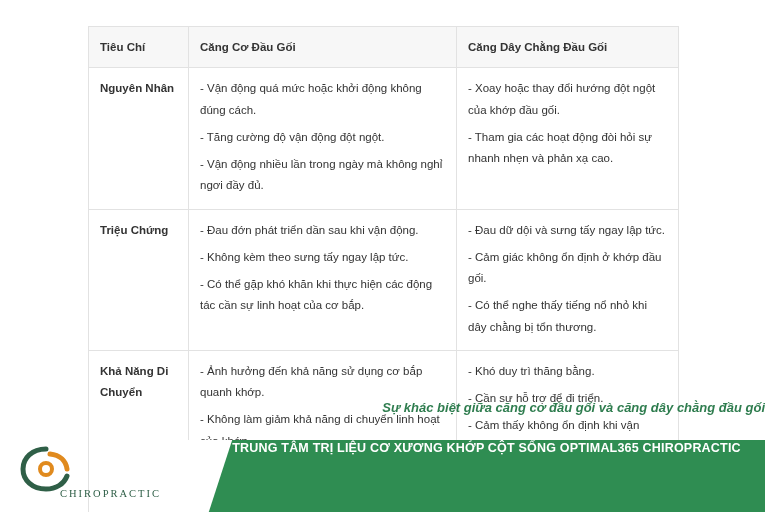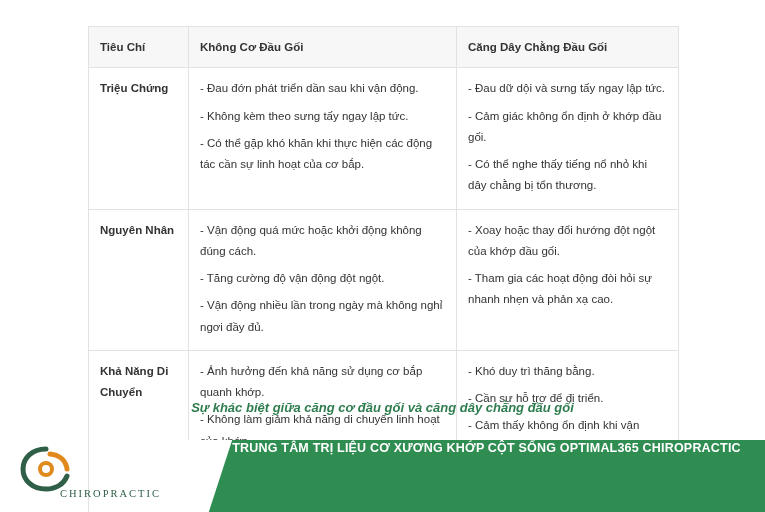--- a/index.html
+++ b/index.html
@@ -57,21 +57,21 @@
     text-indent: 0;
   }
   .bullets li:last-child { margin-bottom: 0; }
 
   
   .caption {
     position: absolute;
     left: 0;
     top: 400px;
     width: 765px;
-    text-align: center;
+    text-align: right;
     font-style: italic;
     font-weight: bold;
     font-size: 13px;
     color: #2f7d4f;
   }
 
   
   .footer {
     position: absolute;
     left: 0;
@@ -172,55 +172,55 @@
 <div class="table-wrap">
   <table class="cmp">
     <colgroup>
         <col class="c1">
         <col class="c2">
         <col class="c3">
       </colgroup>
     <thead>
       <tr>
         <th>Tiêu Chí</th>
-        <th>Không Cơ Đầu Gối</th>
+        <th>Căng Cơ Đầu Gối</th>
         <th>Căng Dây Chằng Đầu Gối</th>
       </tr>
     </thead>
     <tbody>
+      <tr>
+        <td class="rowhead">Nguyên Nhân</td>
+        <td>
+          <ul class="bullets">
+            <li>- Vận động quá mức hoặc khởi động không đúng cách.</li>
+            <li>- Tăng cường độ vận động đột ngột.</li>
+            <li>- Vận động nhiều lần trong ngày mà không nghỉ ngơi đầy đủ.</li>
+          </ul>
+        </td>
+        <td>
+          <ul class="bullets">
+            <li>- Xoay hoặc thay đổi hướng đột ngột của khớp đầu gối.</li>
+            <li>- Tham gia các hoạt động đòi hỏi sự nhanh nhẹn và phản xạ cao.</li>
+          </ul>
+        </td>
+      </tr>
       <tr>
         <td class="rowhead">Triệu Chứng</td>
         <td>
           <ul class="bullets">
             <li>- Đau đớn phát triển dần sau khi vận động.</li>
             <li>- Không kèm theo sưng tấy ngay lập tức.</li>
             <li>- Có thể gặp khó khăn khi thực hiện các động tác cần sự linh hoạt của cơ bắp.</li>
           </ul>
         </td>
         <td>
           <ul class="bullets">
             <li>- Đau dữ dội và sưng tấy ngay lập tức.</li>
             <li>- Cảm giác không ổn định ở khớp đầu gối.</li>
             <li>- Có thể nghe thấy tiếng nổ nhỏ khi dây chằng bị tổn thương.</li>
-          </ul>
-        </td>
-      </tr>
-      <tr>
-        <td class="rowhead">Nguyên Nhân</td>
-        <td>
-          <ul class="bullets">
-            <li>- Vận động quá mức hoặc khởi động không đúng cách.</li>
-            <li>- Tăng cường độ vận động đột ngột.</li>
-            <li>- Vận động nhiều lần trong ngày mà không nghỉ ngơi đầy đủ.</li>
-          </ul>
-        </td>
-        <td>
-          <ul class="bullets">
-            <li>- Xoay hoặc thay đổi hướng đột ngột của khớp đầu gối.</li>
-            <li>- Tham gia các hoạt động đòi hỏi sự nhanh nhẹn và phản xạ cao.</li>
           </ul>
         </td>
       </tr>
       <tr>
         <td class="rowhead">Khả Năng Di Chuyển</td>
         <td>
           <ul class="bullets">
             <li>- Ảnh hưởng đến khả năng sử dụng cơ bắp quanh khớp.</li>
             <li>- Không làm giảm khả năng di chuyển linh hoạt của khớp.</li>
             <li>- Có thể di chuyển nhưng gặp khó khăn khi thực hiện các động tác cần sự linh hoạt.</li>

